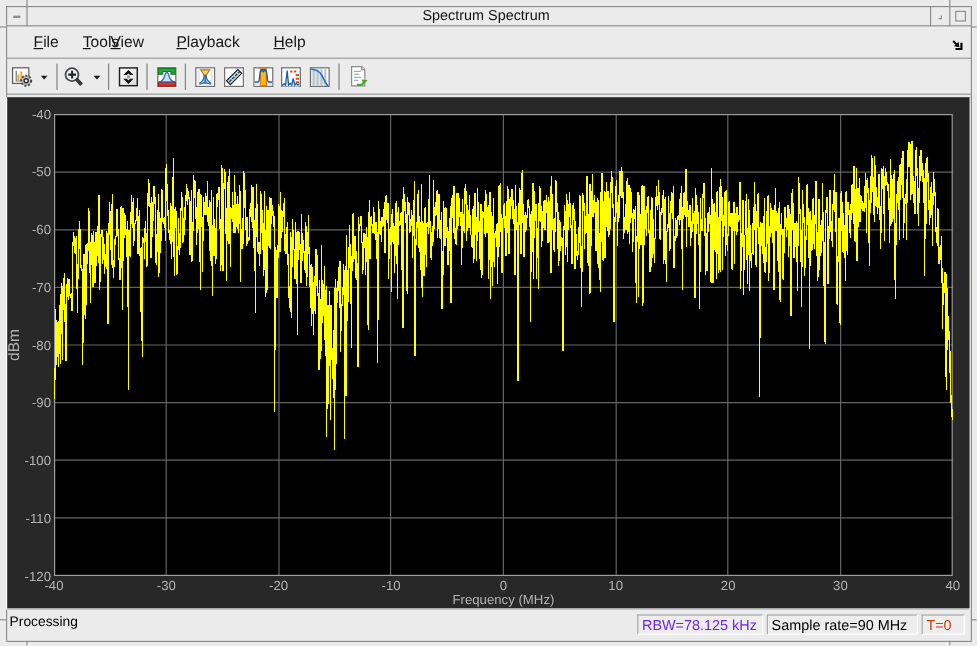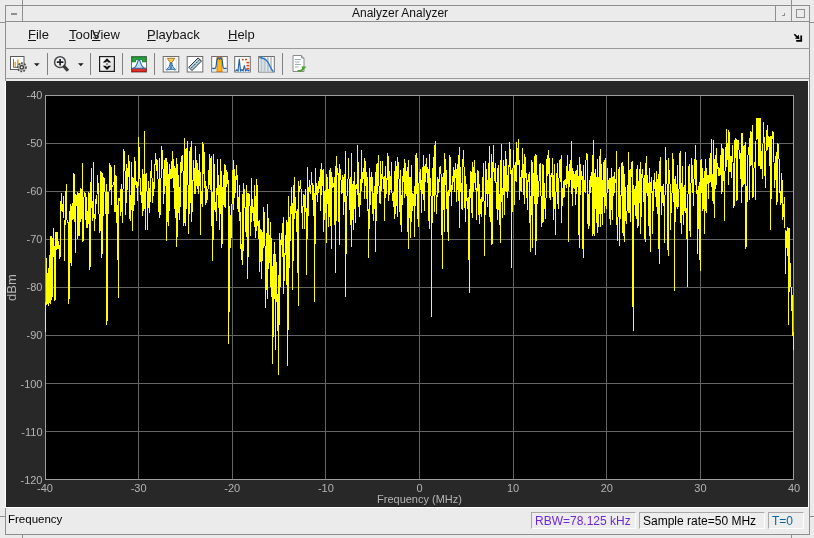--- a/index.html
+++ b/index.html
@@ -23,21 +23,21 @@
 <div class="ln" style="left:791px;top:534px;width:1px;height:4px"></div>
 <div class="ln" style="left:810px;top:516px;width:4px;height:1px"></div>
 
 <div class="ln" style="left:5px;top:21px;width:805px;height:1px"></div>
 <div class="ln" style="left:22px;top:5px;width:1px;height:17px"></div>
 <div class="ln" style="left:775px;top:5px;width:1px;height:17px"></div>
 <div class="ln" style="left:791px;top:5px;width:1px;height:17px"></div>
 <div class="abs" style="left:11px;top:13px;width:6px;height:2px;background:#f7f7f7;border:1px solid #8f8f8f"></div>
 <div class="abs" style="left:782px;top:13px;width:3px;height:3px;border-right:1px solid #8f8f8f;border-bottom:1px solid #8f8f8f"></div>
 <div class="abs" style="left:796px;top:9px;width:9px;height:9px;border:1px solid #8f8f8f"></div>
-<div class="abs" style="left:352px;top:6px;font-size:12px;color:#111;line-height:14px">Analyzer Analyzer</div>
+<div class="abs" style="left:352px;top:6px;font-size:12px;color:#111;line-height:14px">Spectrum Spectrum</div>
 
 <div class="abs" style="top:27.5px;font-size:13px;color:#161616;line-height:14px">
 <span class="abs" style="left:28px"><u>F</u>ile</span>
 <span class="abs" style="left:69px"><u>T</u>ools</span>
 <span class="abs" style="left:92px"><u>V</u>iew</span>
 <span class="abs" style="left:147px"><u>P</u>layback</span>
 <span class="abs" style="left:228px"><u>H</u>elp</span>
 </div>
 <div class="ln" style="left:5px;top:48px;width:805px;height:1px;background:#9a9a9a"></div>
 
@@ -168,19 +168,19 @@
       <text x="42.5" y="387.6" text-anchor="end">-100</text>
       <text x="42.5" y="435.7" text-anchor="end">-110</text>
       <text x="42.5" y="483.8" text-anchor="end">-120</text>
     </g>
   <g fill="#b4b4b4" font-size="11px" font-family="Liberation Sans">
     <text x="419.5" y="503" text-anchor="middle">Frequency (MHz)</text>
     <text x="16" y="287.5" text-anchor="middle" font-size="13px" transform="rotate(-90 16 287.5)">dBm</text>
   </g>
 </svg>
 
-<div class="abs" style="left:8px;top:512px;font-size:11.5px;color:#000;line-height:15px">Frequency</div>
+<div class="abs" style="left:8px;top:512px;font-size:11.5px;color:#000;line-height:15px">Processing</div>
 <div class="abs" style="left:531px;top:512px;width:105px;height:17px;border:1px solid;border-color:#a9a9a9 #fdfdfd #fdfdfd #a9a9a9;background:#ededed"></div>
 <div class="abs" style="left:639px;top:512px;width:126px;height:17px;border:1px solid;border-color:#a9a9a9 #fdfdfd #fdfdfd #a9a9a9;background:#ededed"></div>
 <div class="abs" style="left:768px;top:512px;width:36px;height:17px;border:1px solid;border-color:#a9a9a9 #fdfdfd #fdfdfd #a9a9a9;background:#ededed"></div>
 <div class="abs" style="left:535px;top:514px;font-size:12px;color:#6d28d9;line-height:14px">RBW=78.125 kHz</div>
-<div class="abs" style="left:643px;top:514px;font-size:12px;color:#000;line-height:14px">Sample rate=50 MHz</div>
-<div class="abs" style="left:772px;top:514px;font-size:12px;color:#0369a1;line-height:14px">T=0</div>
+<div class="abs" style="left:643px;top:514px;font-size:12px;color:#000;line-height:14px">Sample rate=90 MHz</div>
+<div class="abs" style="left:772px;top:514px;font-size:12px;color:#c2410c;line-height:14px">T=0</div>
 
 </body></html>

